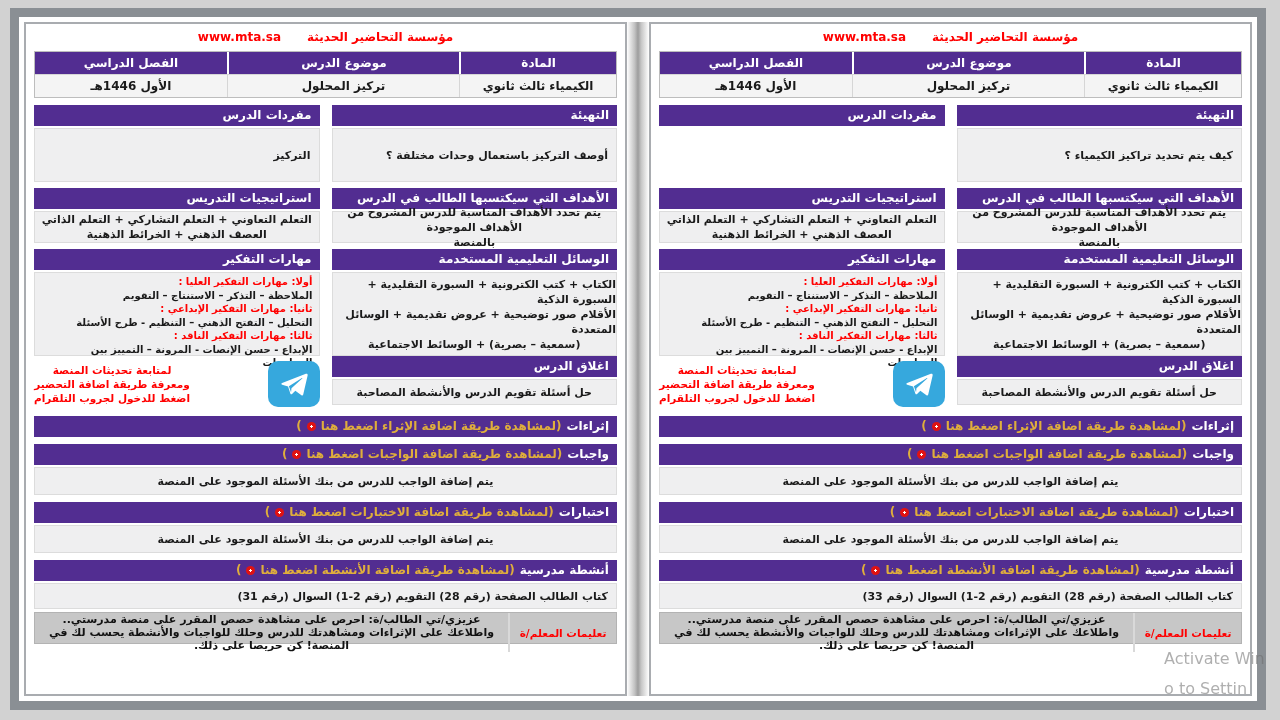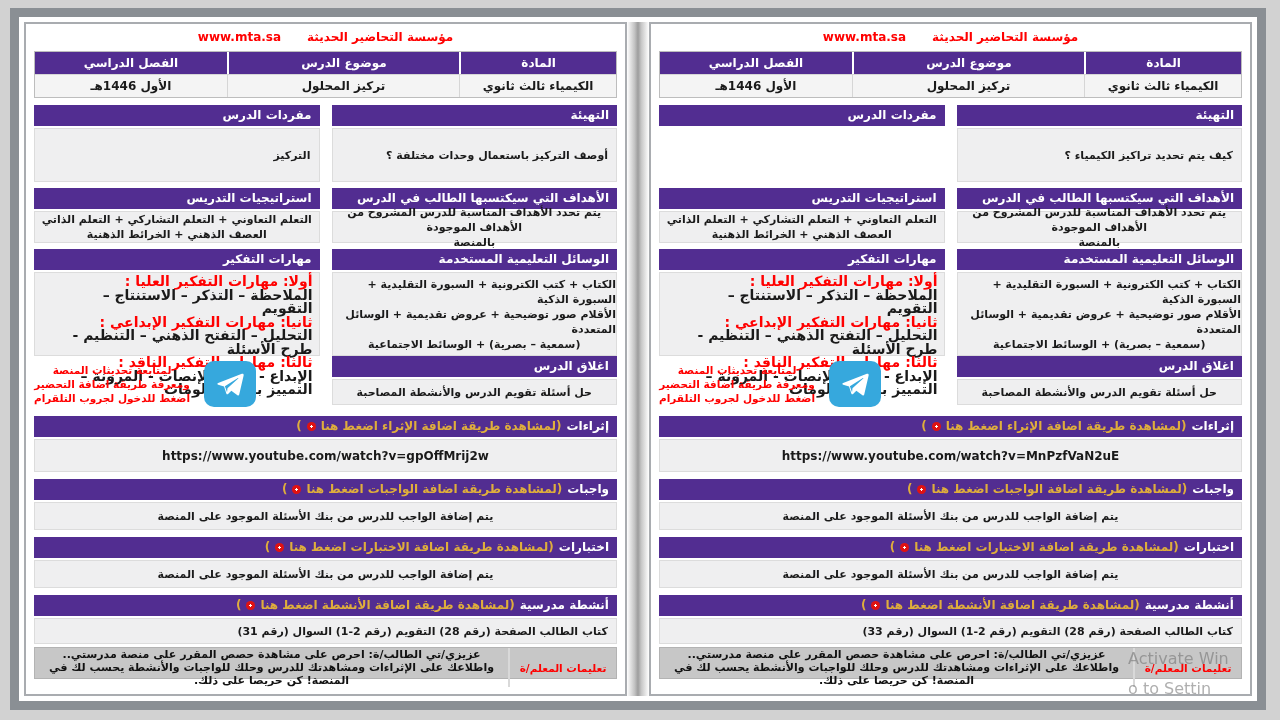--- a/index.html
+++ b/index.html
@@ -66,27 +66,27 @@
   .center { align-items:center; text-align:center; }
   .rightal { align-items:flex-end; text-align:right; padding-left:0; }
   .rightal > div { width:100%; padding-right:8px; }
   
   .grid2 { display:grid; grid-template-columns:1fr 1fr; column-gap:12px; }
   .m6 { margin-bottom:6px; }
   .m4 { margin-bottom:4px; }
   .col { display:flex; flex-direction:column; }
   .h54 { height:54px; } .h32 { height:32px; } .h84 { height:84px;text-align:right; }
   .h26 { height:26px; } .h40 { height:28px; } .h33 { height:33px; }
-  .think { font-size:14px; line-height:13.5px; padding:2px 6px 2px 16px; text-align:right; display:block; }
+  .think { font-size:10px; line-height:13.5px; padding:2px 6px 2px 16px; text-align:right; display:block; }
   .think .red { color:#ff0000; }
   .aids { line-height:15px; }
   .lines2 { line-height:15px; }
   
   .tg-block {
-    display:flex; flex-direction:row; align-items:center; justify-content:flex-end;
+    display:flex; flex-direction:row; align-items:center; justify-content:space-between;
     gap:14px; height:56px;
   }
   .tg-icon {
     width:52px; height:46px; background:#36a8dd; border-radius:10px;
     display:flex; align-items:center; justify-content:center; flex:0 0 52px;
   }
   .tg-text { color:#ff0000; font-weight:bold; font-size:10.5px; line-height:14px; text-align:center; }
   
   .linkline { direction:ltr; font-size:12px; }
   
@@ -97,21 +97,21 @@
   .notes-label {
     color:#ff0000; font-weight:bold; font-size:10.5px;
     display:flex; align-items:center; justify-content:center;
     border-left:2px solid #d9d9d9;
   }
   .notes-body {
     font-size:11px; font-weight:bold; color:#111; line-height:13px;
     display:flex; flex-direction:column; justify-content:center; text-align:center; padding:0 4px;
   }
   .watermark {
-    position:absolute; left:1128px; top:644px; z-index:5;
+    position:absolute; left:1164px; top:644px; z-index:5;
     color:rgba(110,110,110,0.55); font-size:16px; line-height:30px;
     pointer-events:none; white-space:nowrap;
   }
 </style>
 </head>
 <body>
 
 <div class="frame">
   <div class="pages">
     <section class="page">
@@ -206,23 +206,20 @@
     </div>
   </div>
 
   <div class="col">
     <div class="hdr">
       <span>إثراءات</span>
       <span class="hint">(لمشاهدة طريقة اضافة الإثراء اضغط هنا</span>
       <span class="dot"></span>
       <span class="hint">)</span>
     </div>
-    <div class="body h33 center">
-      <span class="linkline">https://www.youtube.com/watch?v=gpOffMrij2w</span>
-    </div>
   </div>
 
   <div class="col" style="margin-top:7px">
     <div class="hdr">
       <span>واجبات</span>
       <span class="hint">(لمشاهدة طريقة اضافة الواجبات اضغط هنا</span>
       <span class="dot"></span>
       <span class="hint">)</span>
     </div>
     <div class="body h40 center">يتم إضافة الواجب للدرس من بنك الأسئلة الموجود على المنصة</div>
@@ -348,23 +345,20 @@
     </div>
   </div>
 
   <div class="col">
     <div class="hdr">
       <span>إثراءات</span>
       <span class="hint">(لمشاهدة طريقة اضافة الإثراء اضغط هنا</span>
       <span class="dot"></span>
       <span class="hint">)</span>
     </div>
-    <div class="body h33 center">
-      <span class="linkline">https://www.youtube.com/watch?v=MnPzfVaN2uE</span>
-    </div>
   </div>
 
   <div class="col" style="margin-top:7px">
     <div class="hdr">
       <span>واجبات</span>
       <span class="hint">(لمشاهدة طريقة اضافة الواجبات اضغط هنا</span>
       <span class="dot"></span>
       <span class="hint">)</span>
     </div>
     <div class="body h40 center">يتم إضافة الواجب للدرس من بنك الأسئلة الموجود على المنصة</div>

